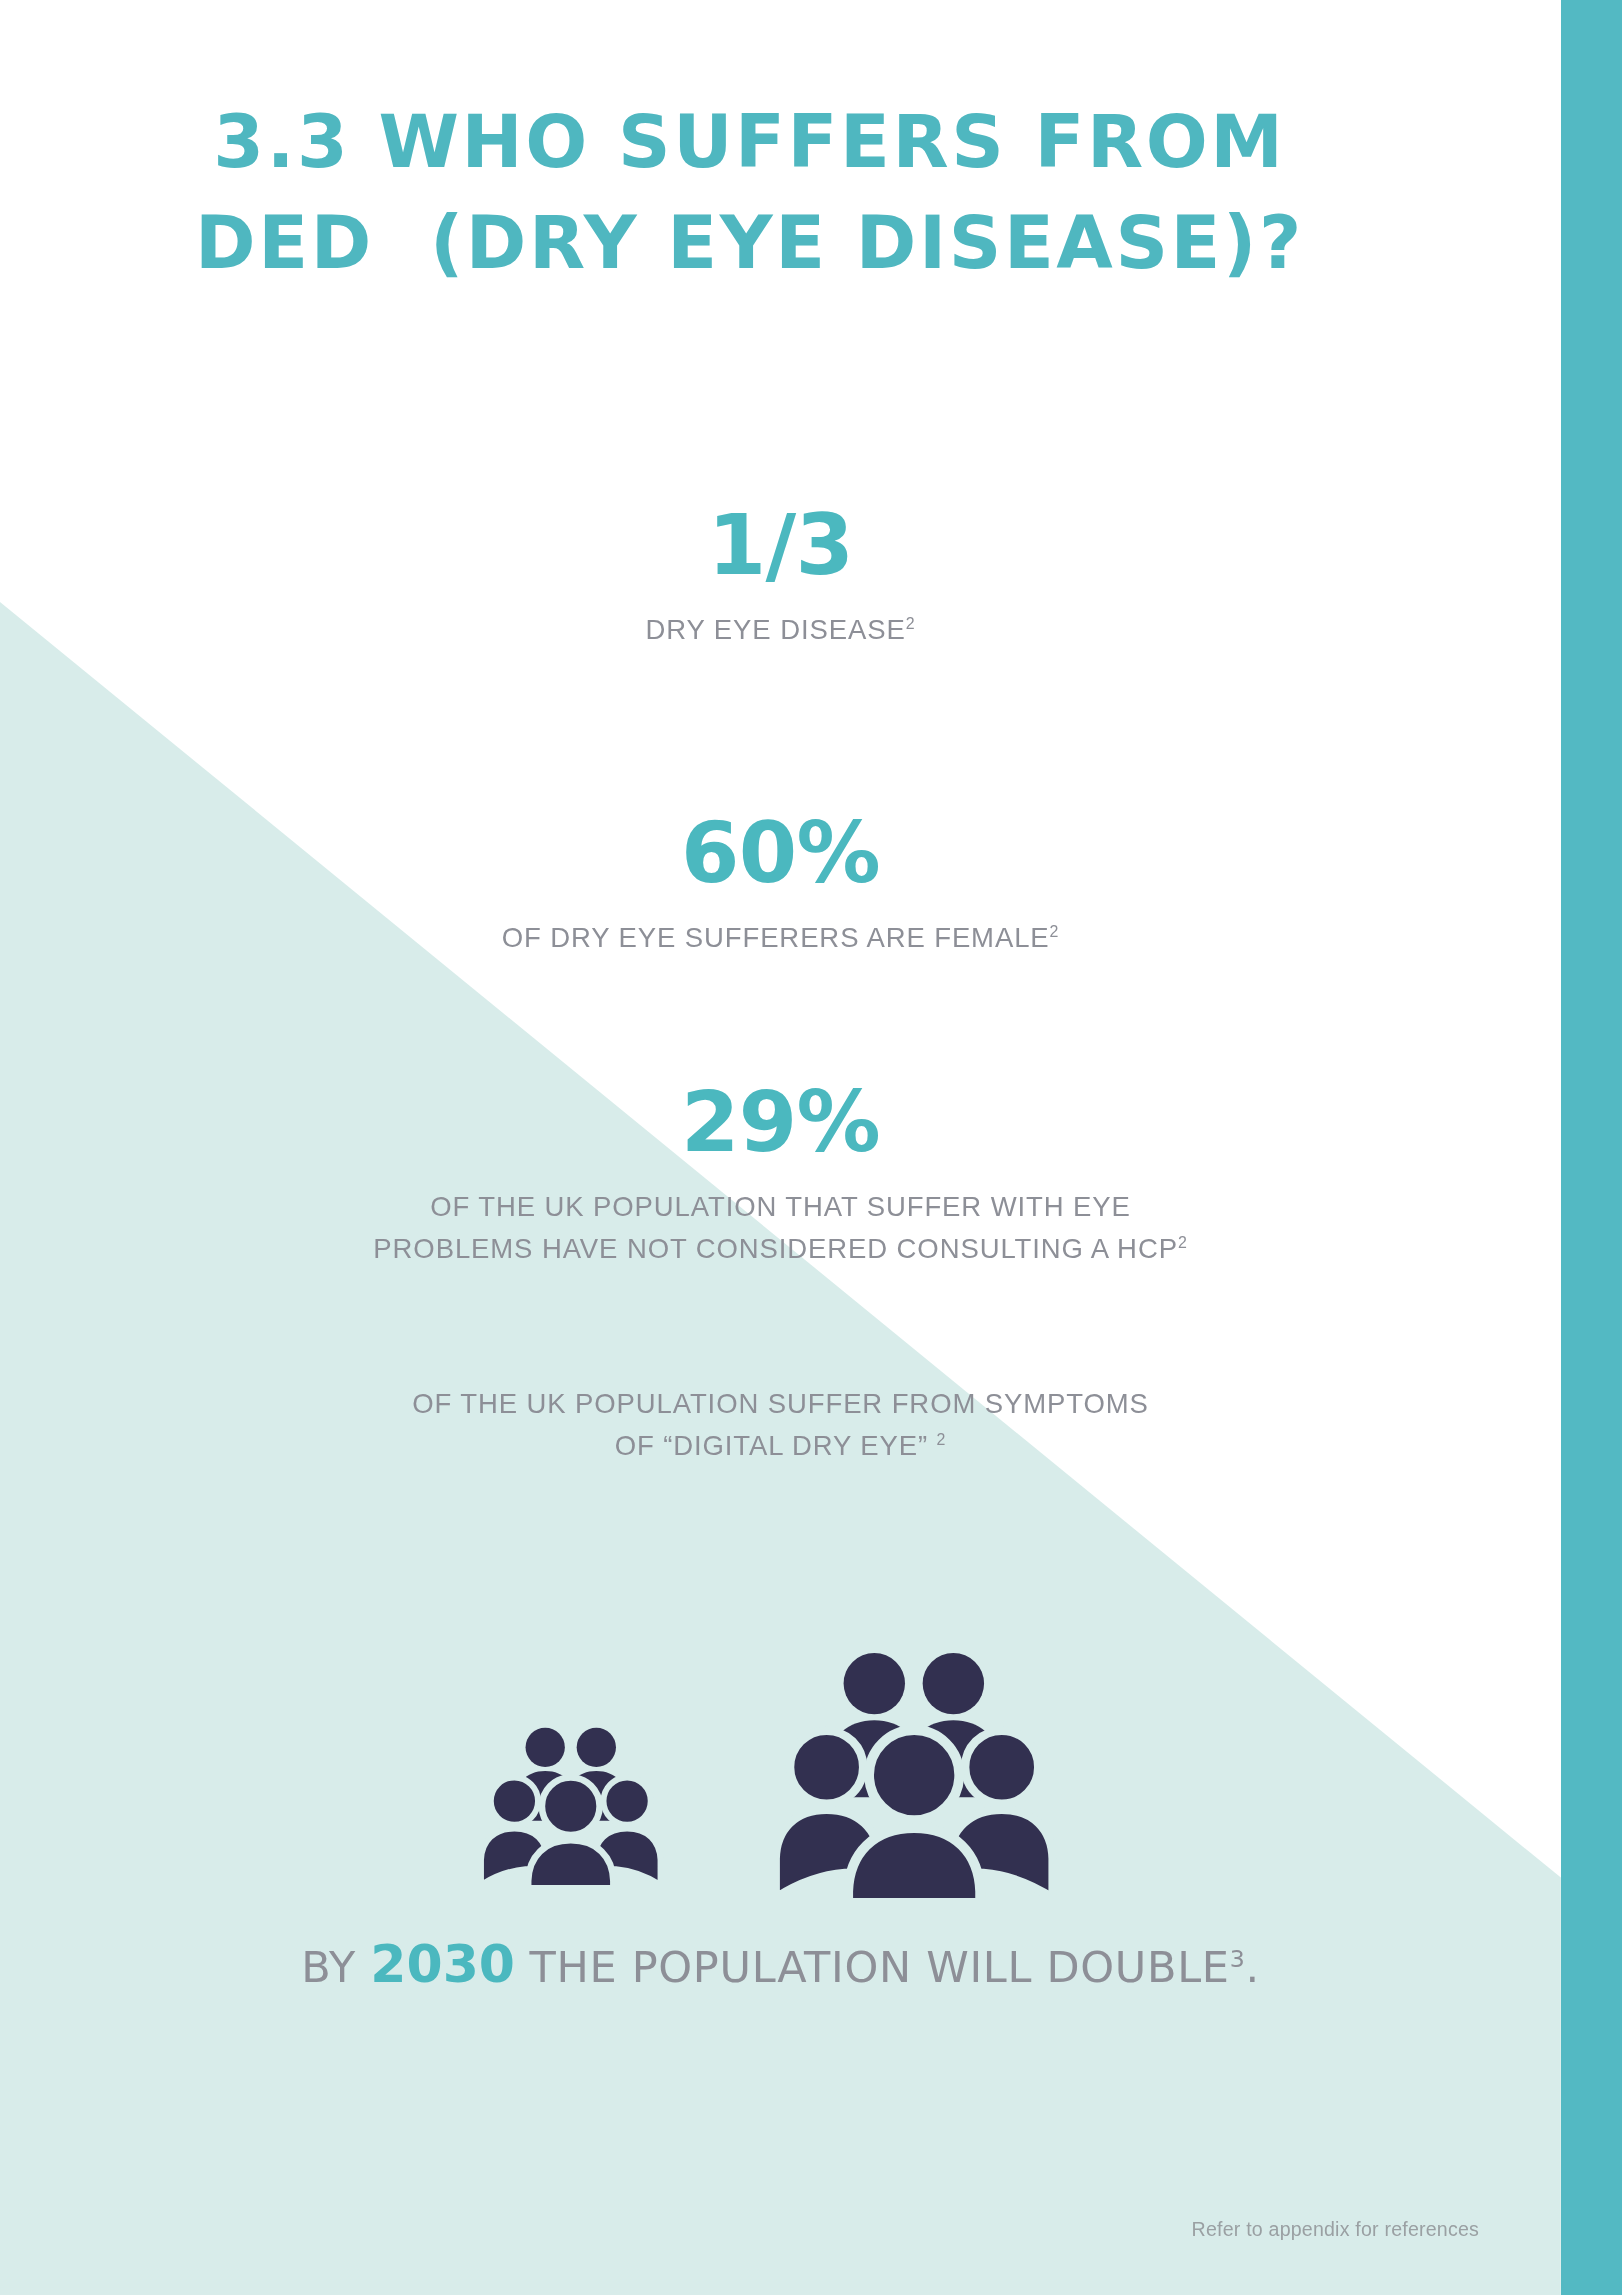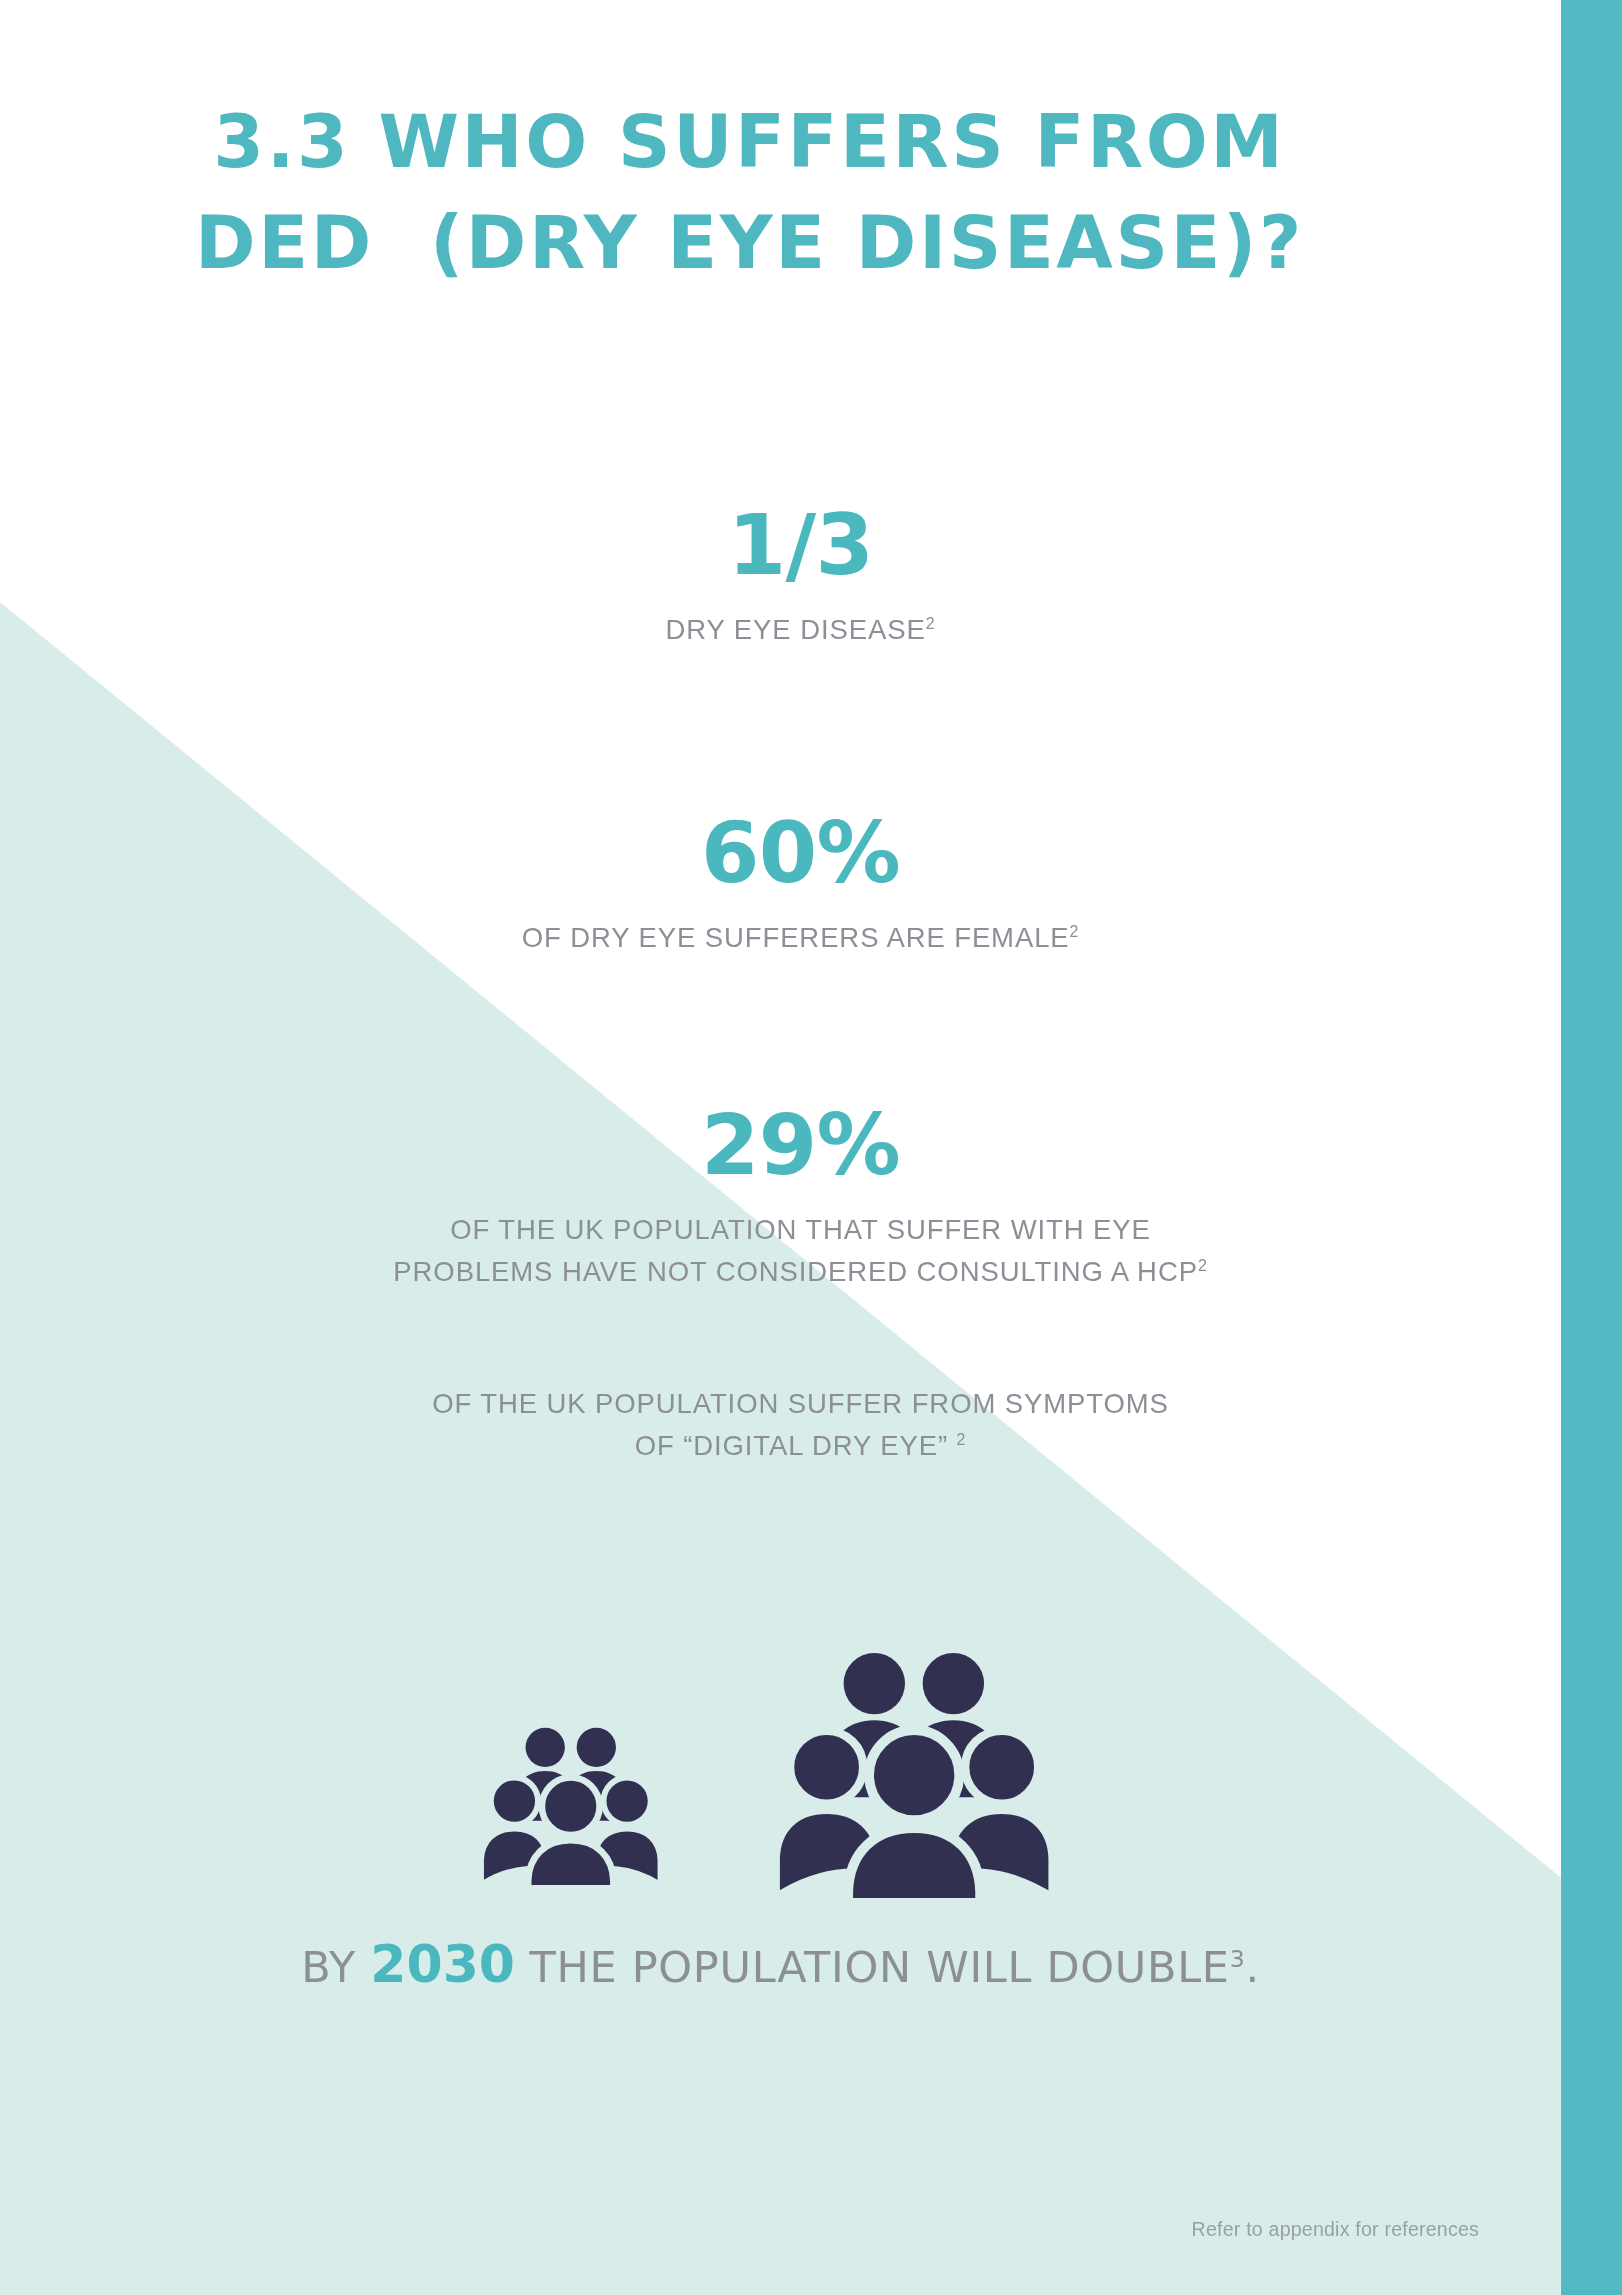--- a/index.html
+++ b/index.html
@@ -30,21 +30,20 @@
     background: #53B9C3;
     z-index: 1;
   }
 
   
   .content {
     position: absolute;
     left: 0; top: 0;
     width: 1561px; height: 2295px;
     z-index: 2;
-    padding-left: 20px;
   }
 
   
   .title {
     position: absolute;
     left: 118px;
     top: 92px;
     width: 1263px;
     text-align: center;
     color: #4FB7C0;
@@ -81,21 +80,21 @@
   }
   .stat-caption .ln { display: block; white-space: pre; }
   sup {
     font-size: 0.58em;
     vertical-align: super;
     line-height: 0;
   }
 
   .stat-1 { top: 503px; }
   .stat-2 { top: 811px; }
-  .stat-3 { top: 1103px; }
+  .stat-3 { top: 1080px; }
   .stat-4 { top: 1361px; }
 
   
   .people-row {
     position: absolute;
     top: 1636px;
     left: 0;
     width: 1561px;
     height: 262px;
   }

